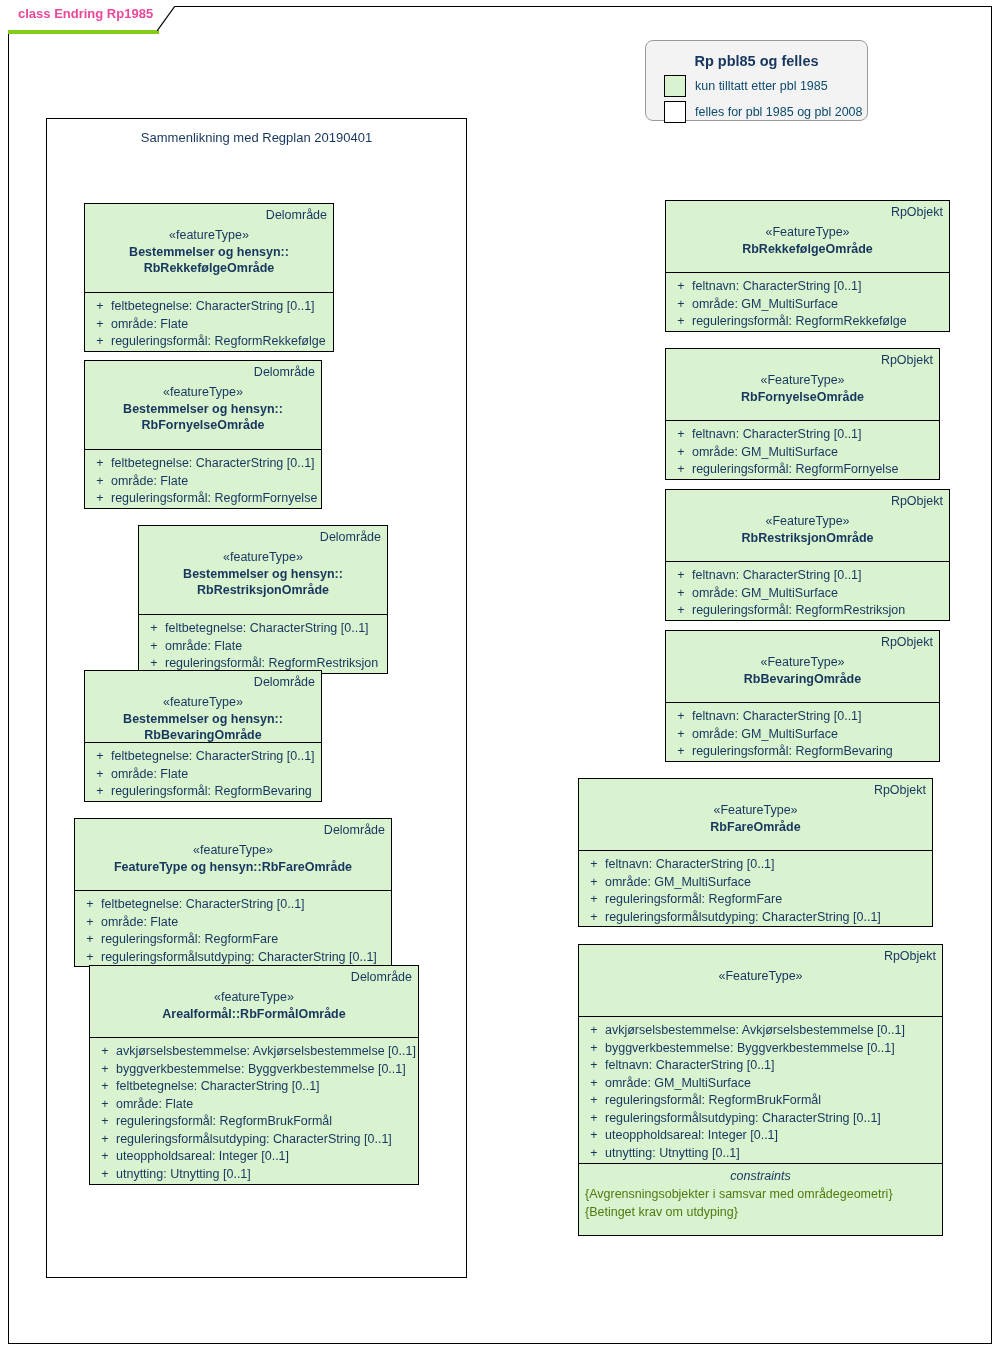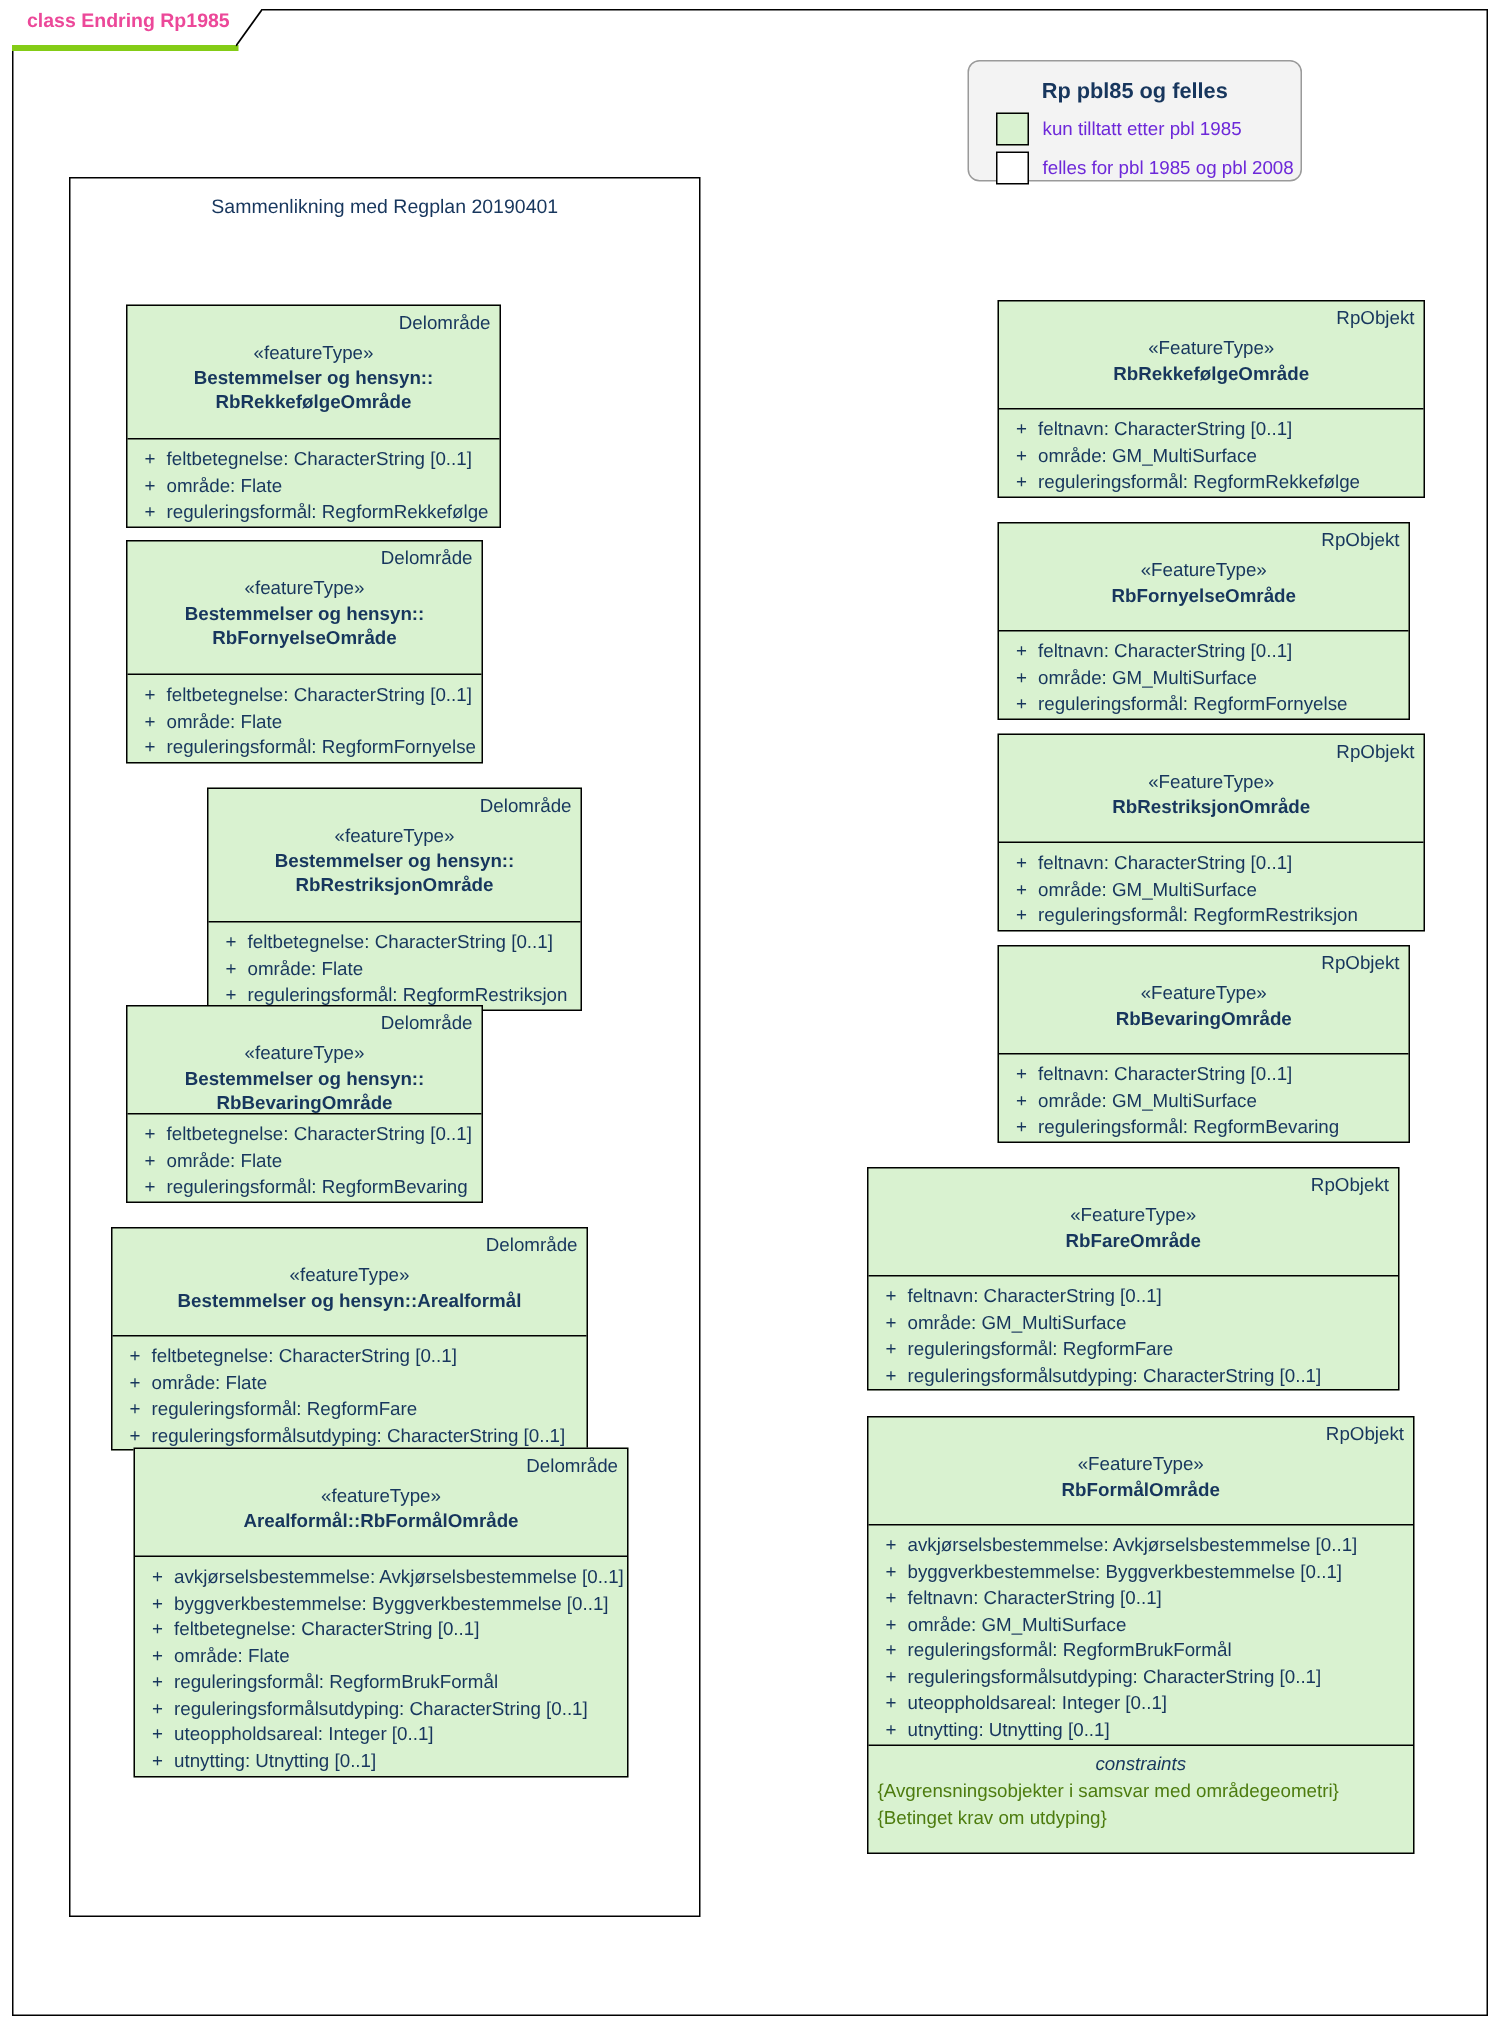--- a/index.html
+++ b/index.html
@@ -185,21 +185,21 @@
   #legend .legend-swatch {
     width: 22px;
     height: 22px;
     box-sizing: border-box;
     border: 1.5px solid #000;
     flex: none;
     margin-right: 9px;
   }
   #legend .legend-label {
     font-size: 12.5px;
-    color: #6d28d9;
+    color: #0c4a6e;
     white-space: nowrap;
   }
 </style>
 </head>
 <body>
 
 <div id="diagram-frame"></div>
 
 <div id="diagram-title-tab">
   <div class="tab-body">
@@ -317,21 +317,21 @@
         <div class="attr-row">
           <span class="attr-vis">+</span>
           <span class="attr-text">reguleringsformål: RegformBevaring</span>
         </div>
       </div>
     </div>
     <div class="uml-box" style="left: 74px; top: 818px; width: 318px;">
       <div class="uml-head" style="height: 72px;">
         <div class="uml-pkg">Delområde</div>
         <div class="uml-stereo">«featureType»</div>
-        <div class="uml-name">Bestemmelser og hensyn::Arealformål</div>
+        <div class="uml-name">FeatureType og hensyn::RbFareOmråde</div>
       </div>
       <div class="uml-attrs" style="height: 75px;">
         <div class="attr-row">
           <span class="attr-vis">+</span>
           <span class="attr-text">feltbetegnelse: CharacterString [0..1]</span>
         </div>
         <div class="attr-row">
           <span class="attr-vis">+</span>
           <span class="attr-text">område: Flate</span>
         </div>
@@ -494,21 +494,20 @@
         <div class="attr-row">
           <span class="attr-vis">+</span>
           <span class="attr-text">reguleringsformålsutdyping: CharacterString [0..1]</span>
         </div>
       </div>
     </div>
     <div class="uml-box" style="left: 578px; top: 944px; width: 365px;">
       <div class="uml-head" style="height: 72px;">
         <div class="uml-pkg">RpObjekt</div>
         <div class="uml-stereo">«FeatureType»</div>
-        <div class="uml-name">RbFormålOmråde</div>
       </div>
       <div class="uml-attrs" style="height: 146px;">
         <div class="attr-row">
           <span class="attr-vis">+</span>
           <span class="attr-text">avkjørselsbestemmelse: Avkjørselsbestemmelse [0..1]</span>
         </div>
         <div class="attr-row">
           <span class="attr-vis">+</span>
           <span class="attr-text">byggverkbestemmelse: Byggverkbestemmelse [0..1]</span>
         </div>

